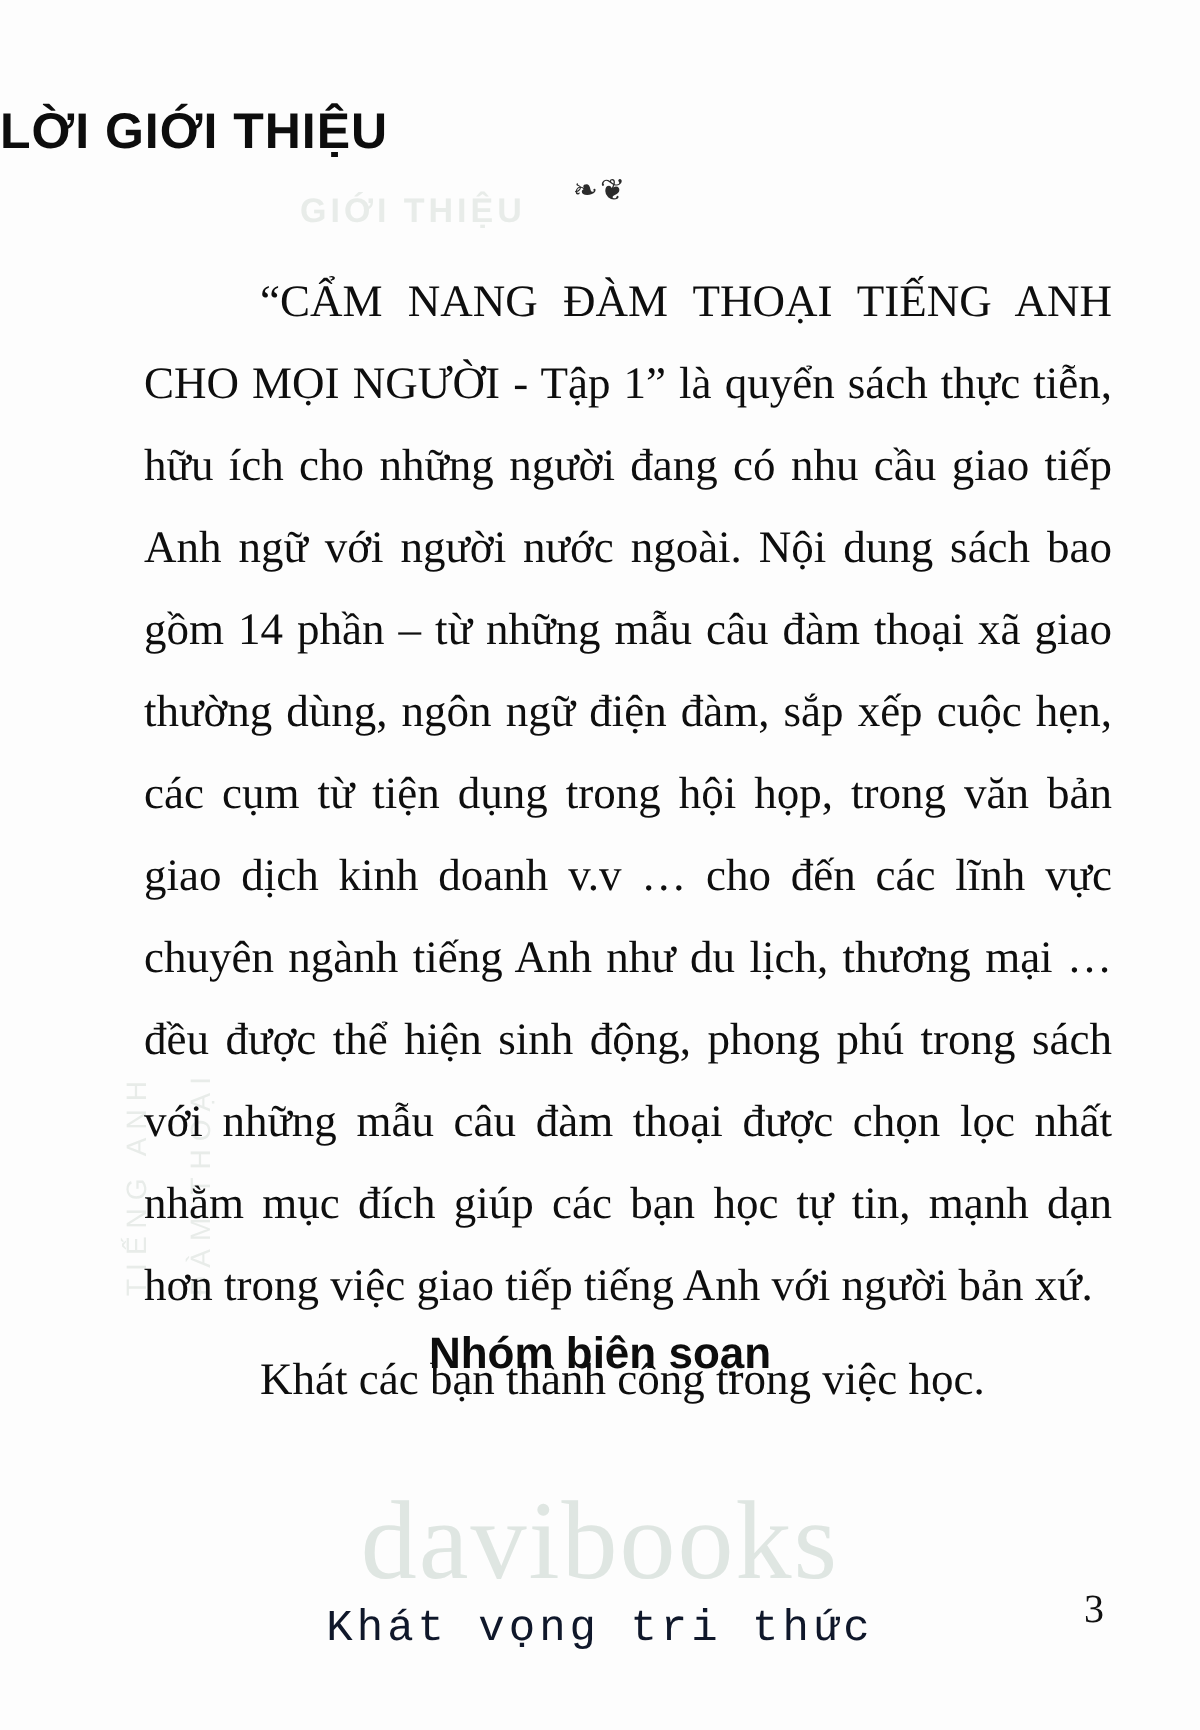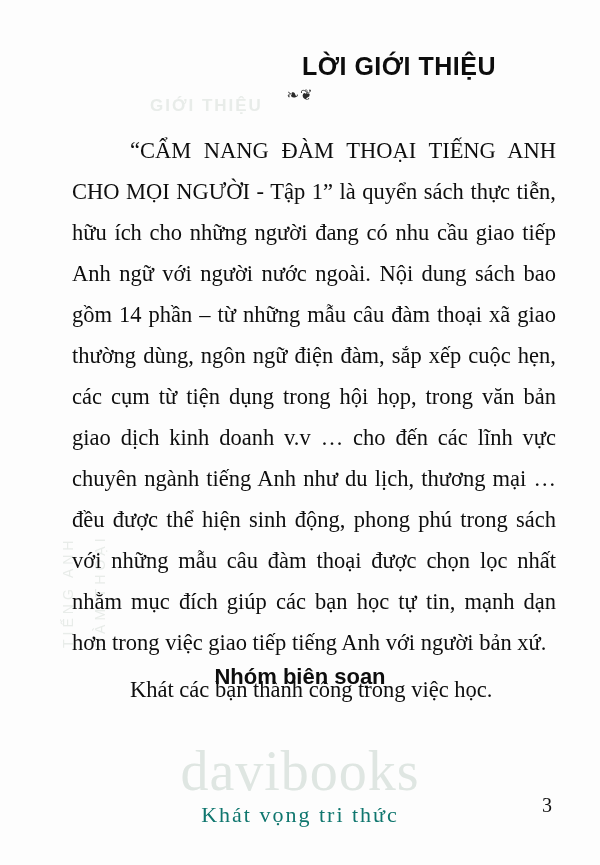--- a/index.html
+++ b/index.html
@@ -52,21 +52,21 @@
     transform: rotate(-90deg);
     transform-origin: left top;
     letter-spacing: 4px;
   }
 
   .title {
     position: absolute;
     top: 52px;
     left: 0;
     width: 496px;
-    text-align: right;
+    text-align: left;
     font-family: "Liberation Sans", sans-serif;
     font-weight: bold;
     font-size: 25px;
     letter-spacing: 0.5px;
     color: #0d0d0d;
   }
   .title-ornament {
     position: absolute;
     top: 86px;
     left: 0;
@@ -120,23 +120,23 @@
     user-select: none;
   }
   .watermark .wm-main {
     font-family: "Liberation Serif", serif;
     font-size: 56px;
     color: #dfe6e2;
     letter-spacing: 1px;
     line-height: 58px;
   }
   .watermark .wm-sub {
-    font-family: Liberation Serif, serif;
+    font-family: Liberation Mono, monospace;
     font-size: 22px;
-    color: #0f766e;
+    color: #0f172a;
     letter-spacing: 2px;
     margin-top: 2px;
   }
 
   .page-number {
     position: absolute;
     right: 48px;
     bottom: 48px;
     font-size: 20px;
     color: #111111;

